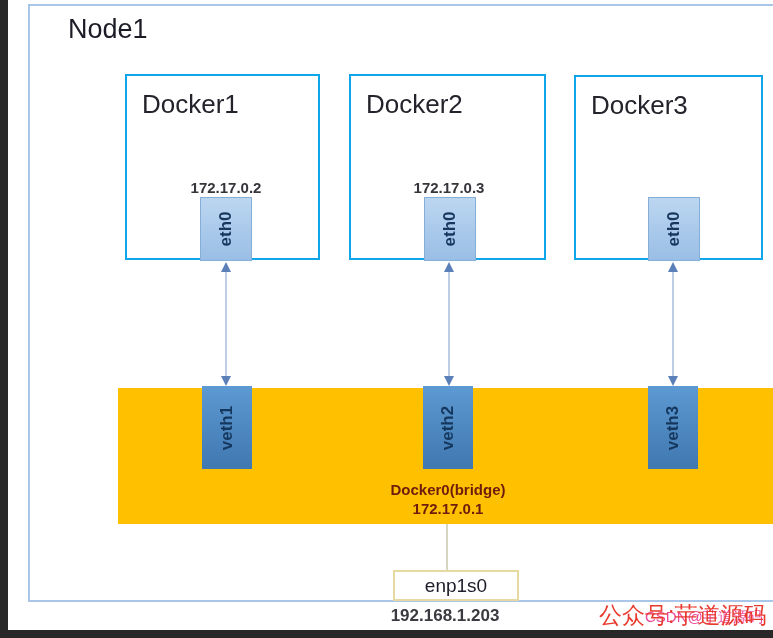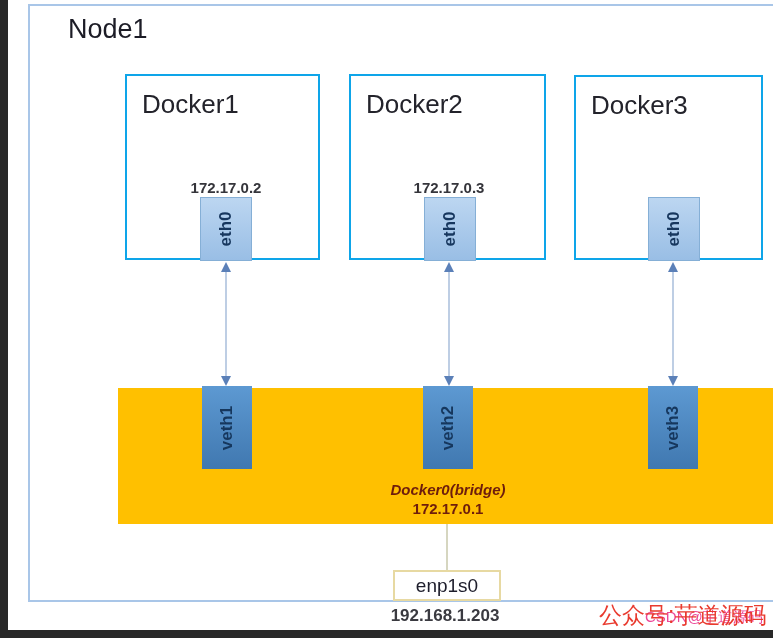--- a/index.html
+++ b/index.html
@@ -65,30 +65,30 @@
   }
   #veth-1 { left:202px; top:386px; }
   #veth-2 { left:423px; top:386px; }
   #veth-3 { left:648px; top:386px; }
   .veth-box .vtext { color:#16375d; }
 
   .bridge-label {
     position:absolute; left:368px; width:160px; text-align:center;
     font-size:15px; font-weight:700; color:#6e1d0c; z-index:4;
   }
-  #bridge-name { top:481px;font-style:italic; }
+  #bridge-name { top:481px; }
   #bridge-ip { top:500px; }
 
   #connector-svg {
     position:absolute; left:0; top:0; width:773px; height:638px;
     z-index:3; pointer-events:none;
   }
 
   #enp-box {
-    position:absolute; left:393px; top:570px; width:108px; height:31px;
+    position:absolute; left:393px; top:570px; width:126px; height:31px;
     background:#ffffff; border:2px solid #e7d9a2;
     display:flex; align-items:center; justify-content:center;
     font-size:19px; color:#1d1d2b; z-index:6;
   }
   #host-ip {
     position:absolute; left:378px; top:606px; width:134px; text-align:center;
     font-size:17px; font-weight:600; color:#3a3a40; z-index:6;
   }
 
   #watermark-gray {

